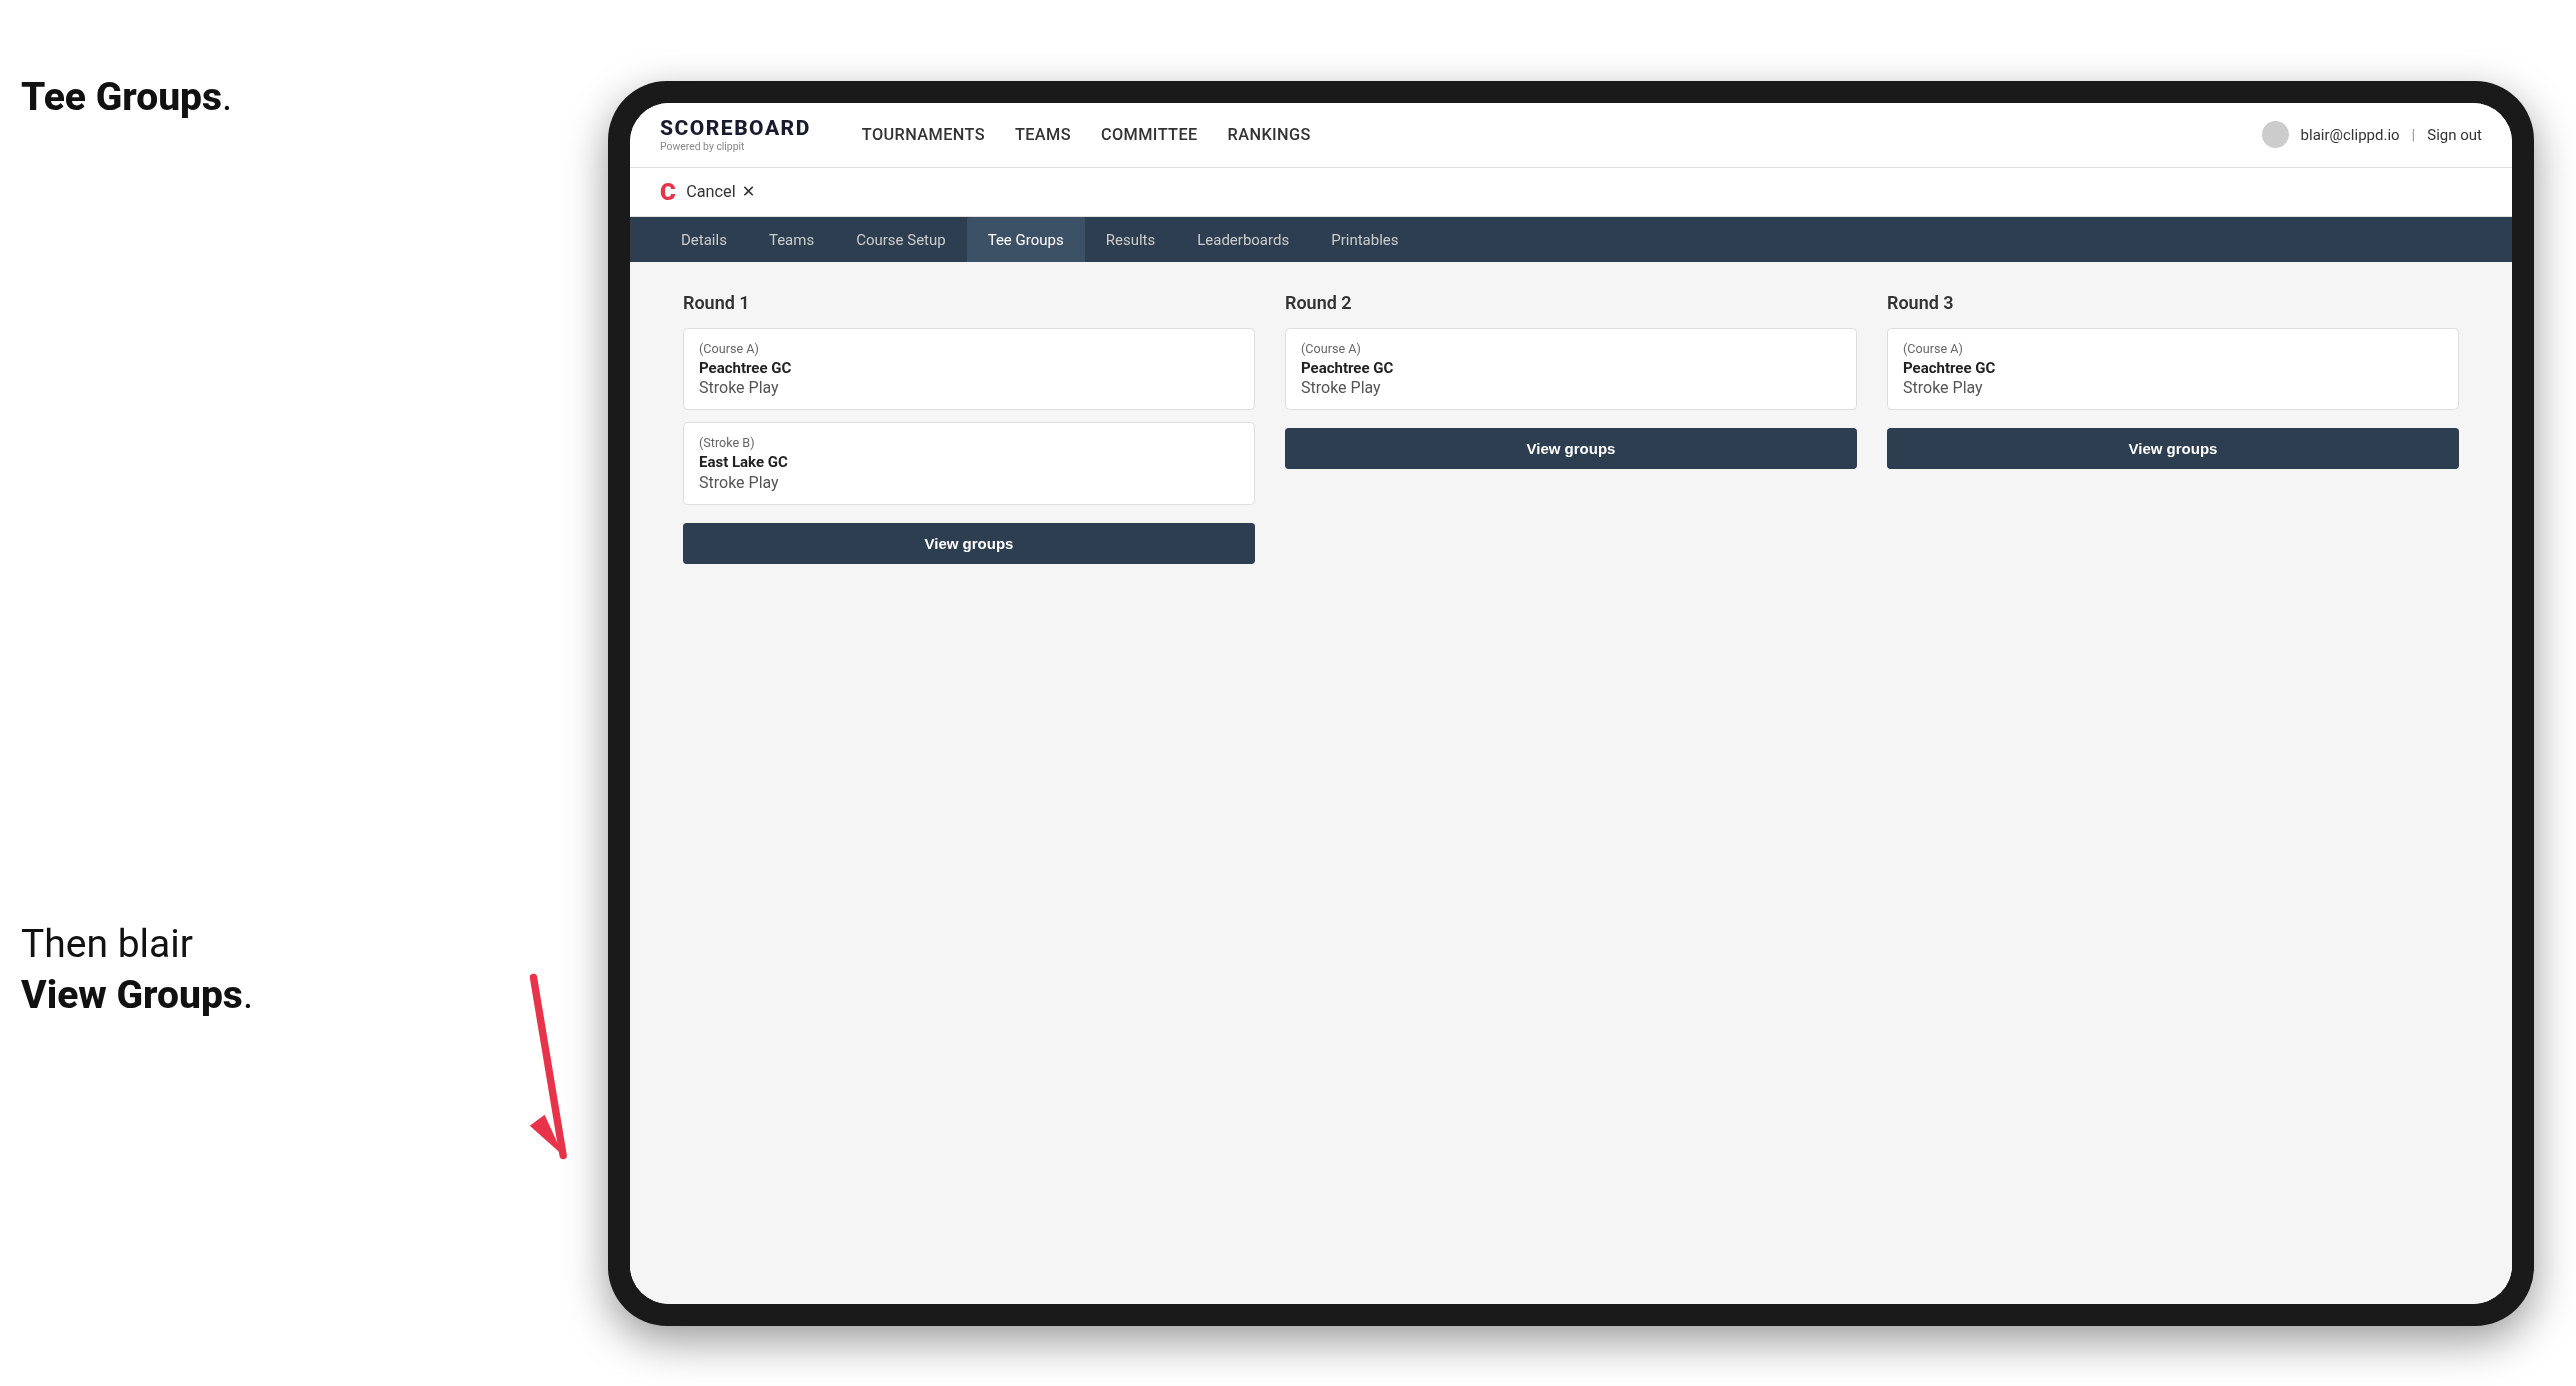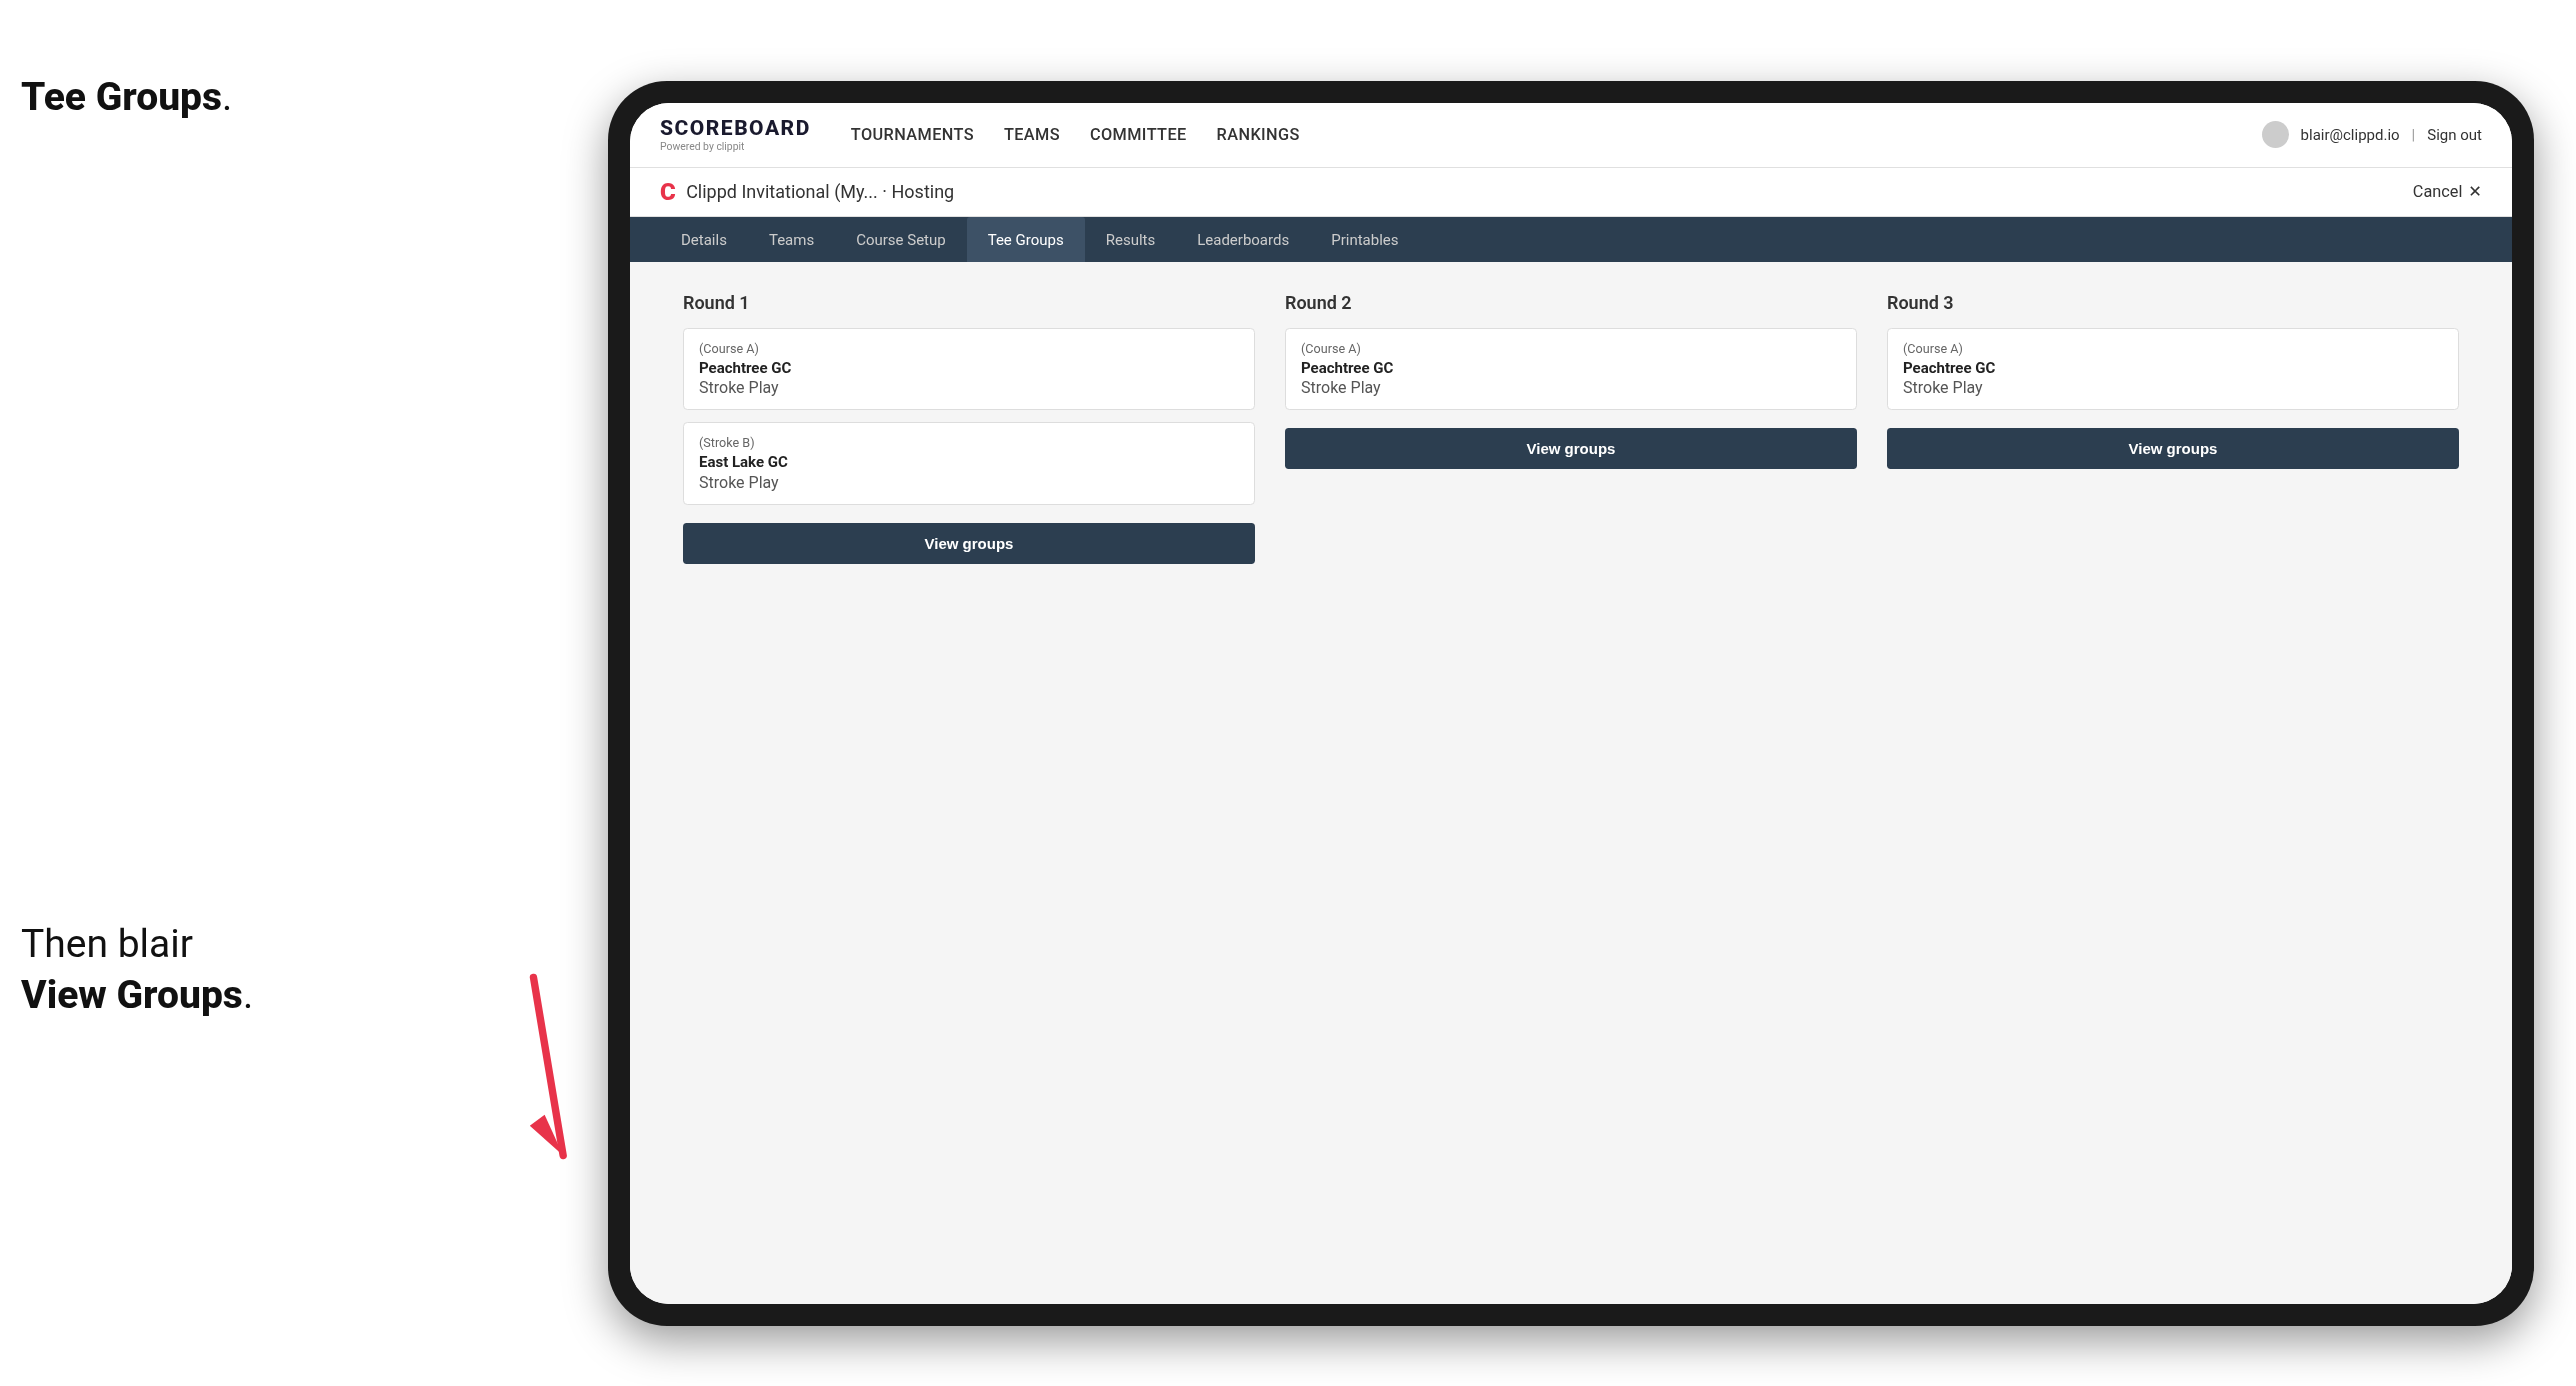--- a/index.html
+++ b/index.html
@@ -88,21 +88,21 @@
       padding: 13.3px 30px;
       display: flex;
       align-items: center;
       gap: 36px;
       flex-shrink: 0;
     }
 
     .logo-area {
       display: flex;
       flex-direction: column;
-      margin-right: 4px;
+      margin-right: 15px;
     }
 
     .logo-text {
       font-size: 21px;
       font-weight: 800;
       letter-spacing: 1.5px;
       color: #1a1a2e;
     }
 
     .logo-sub {
@@ -304,21 +304,20 @@
       <div class="nav-right">
         <span class="avatar-circle"></span>
         <span class="nav-user-text">blair@clippd.io</span>
         <span style="color:#999;font-size:15px">|</span>
         <span class="nav-user-text">Sign out</span>
       </div>
     </div>
 
     <div class="tournament-header">
       <span class="tournament-c-logo">C</span>
-      <span class="tournament-name">Clippd Invitational (My... · Hosting</span>
       <span class="cancel-btn">Cancel</span>
       <span style="margin-left:6px;color:#333;font-size:16.3px;cursor:pointer">✕</span>
     </div>
 
     <div class="tab-bar">
       <span class="tab-item">Details</span>
       <span class="tab-item">Teams</span>
       <span class="tab-item">Course Setup</span>
       <span class="tab-item active">Tee Groups</span>
       <span class="tab-item">Results</span>

